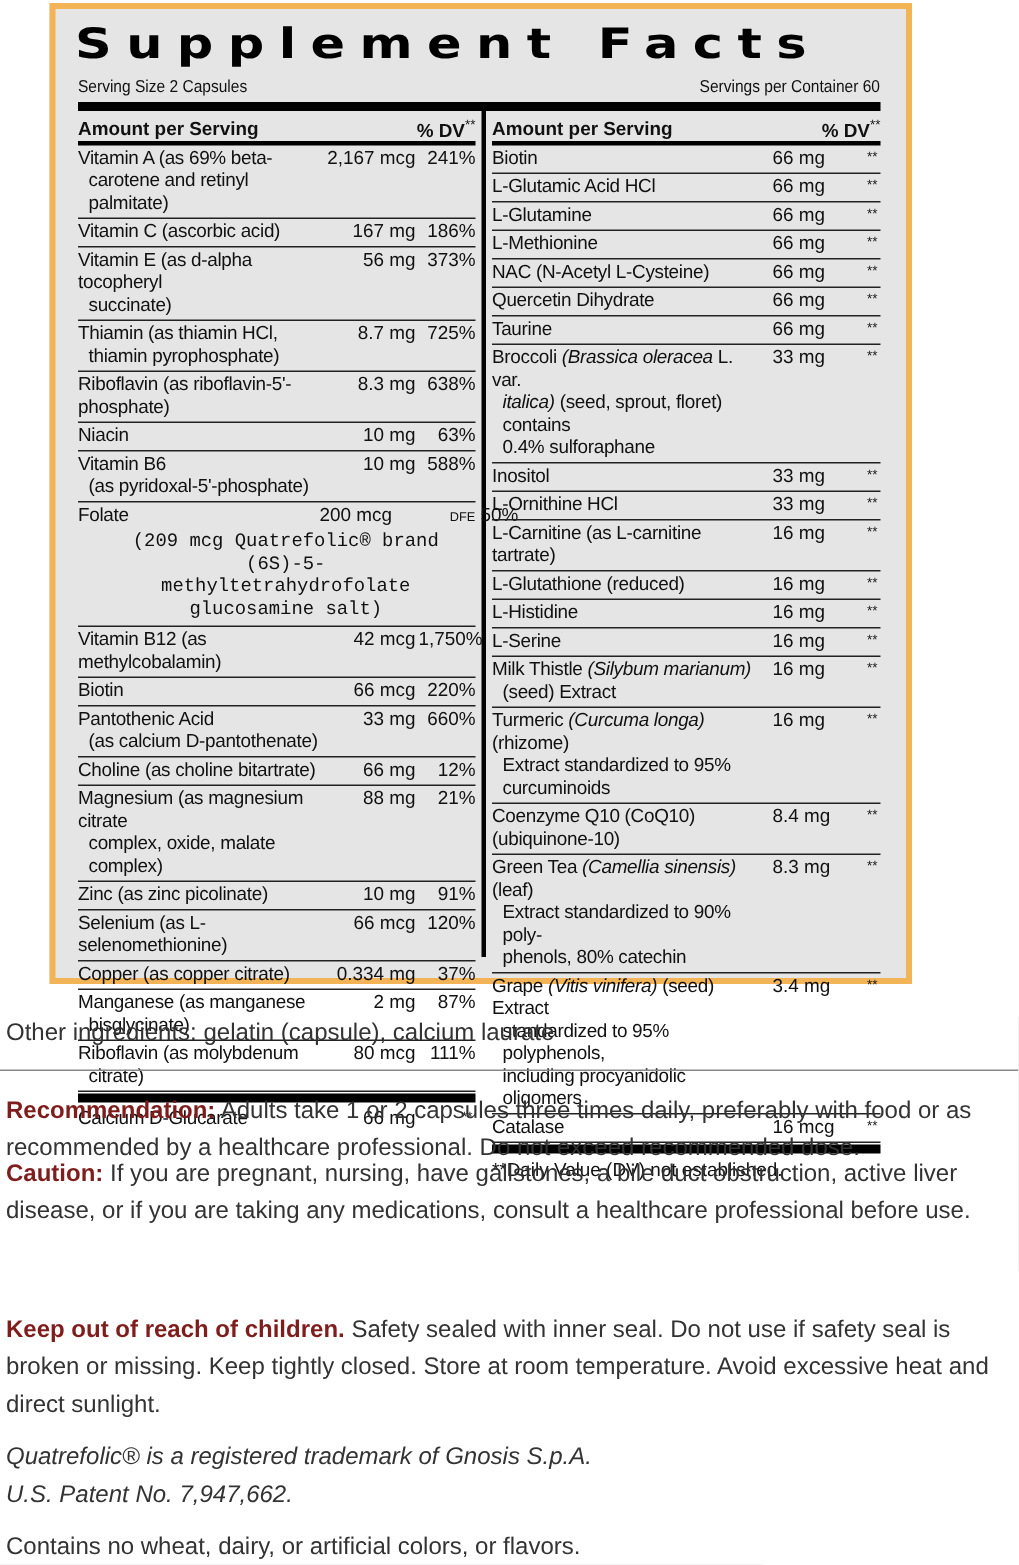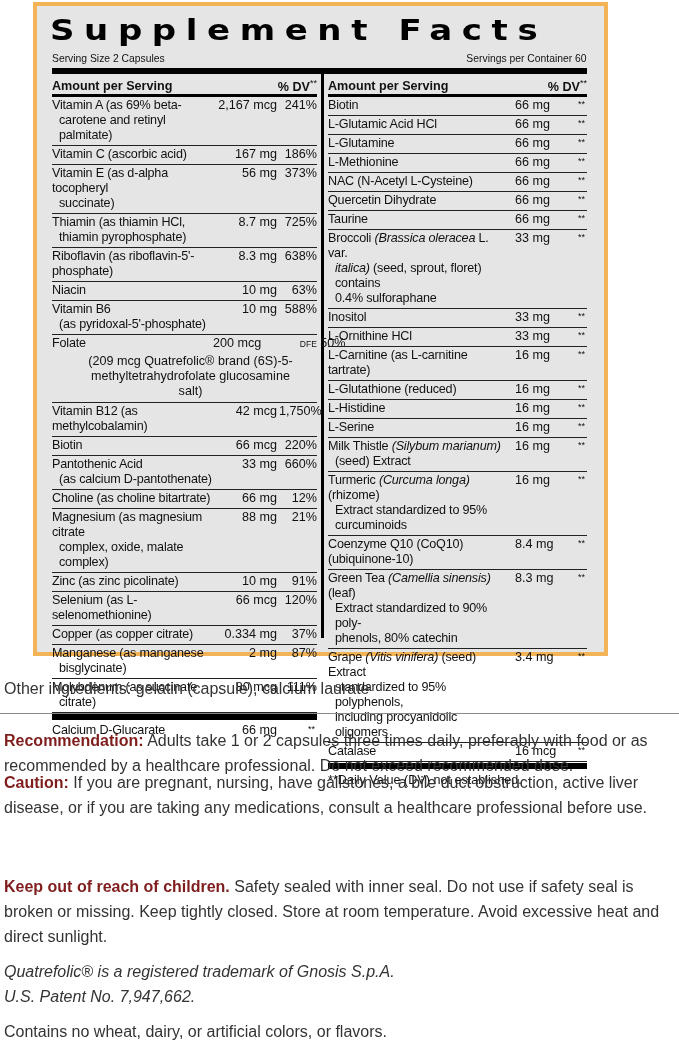--- a/index.html
+++ b/index.html
@@ -43,21 +43,21 @@
   }
   .col.left .row { grid-template-columns: 1fr 66px 38px; }
   .col.right .row { grid-template-columns: 1fr 50px 26px; }
   .row .name { letter-spacing: -0.2px; }
   .row .name .cont { display: block; padding-left: 7px; }
   .row .amt { text-align: right; white-space: nowrap; padding-right: 2px; }
   .col.right .row .amt { text-align: left; padding-left: 4px; }
   .row .dv { text-align: right; white-space: nowrap; }
   .row .dv.star { font-size: 9px; vertical-align: top; line-height: 12px; padding-right: 2px; }
   .row .dfe { font-size: 8.5px; margin-left: 35px; }
-  .note-row { text-align: center; padding: 1px 0 3px 0; border-bottom: 2px solid #000; line-height: 15px; }
+  .note-row { text-align: center; padding: 1px 0 3px 0; border-bottom: 2px solid #000; line-height: 15px; font-family: Liberation Mono, monospace; }
   .thick-bottom-left { height: 6px; background: #000; margin-top: 1px; }
   .thick-bottom-right { height: 6px; background: #000; margin-top: 1px; }
   .footnote { font-size: 12.6px; padding-top: 4px; }
   .italic { font-style: italic; text-align: right; }
 
   .text-block { position: absolute; left: 4px; width: 672px; font-size: 16px; line-height: 25px; color: #333; }
   .text-block b { color: #7f1d1d; }
   .hr { position: absolute; left: 0; top: 713px; width: 679px; height: 1px; background: #888; }
 </style>
 </head>
@@ -157,21 +157,21 @@
           <span class="name"><span>Copper (as copper citrate)</span></span>
           <span class="amt">0.334 mg</span>
           <span class="dv">37%</span>
         </div>
         <div class="row">
           <span class="name"><span>Manganese (as manganese</span><span class="cont">bisglycinate)</span></span>
           <span class="amt">2 mg</span>
           <span class="dv">87%</span>
         </div>
         <div class="row">
-          <span class="name"><span>Molybdenum (as succinate</span><span class="cont">citrate)</span></span>
+          <span class="name"><span>Riboflavin (as molybdenum</span><span class="cont">citrate)</span></span>
           <span class="amt">80 mcg</span>
           <span class="dv">111%</span>
         </div>
       </div>
     <div class="thick-bottom-left"></div>
     <div class="row" style="border-bottom:none; padding-top:3px;">
       <span class="name">Calcium D-Glucarate</span>
       <span class="amt">66 mg</span>
       <span class="dv star">**</span>
     </div>

